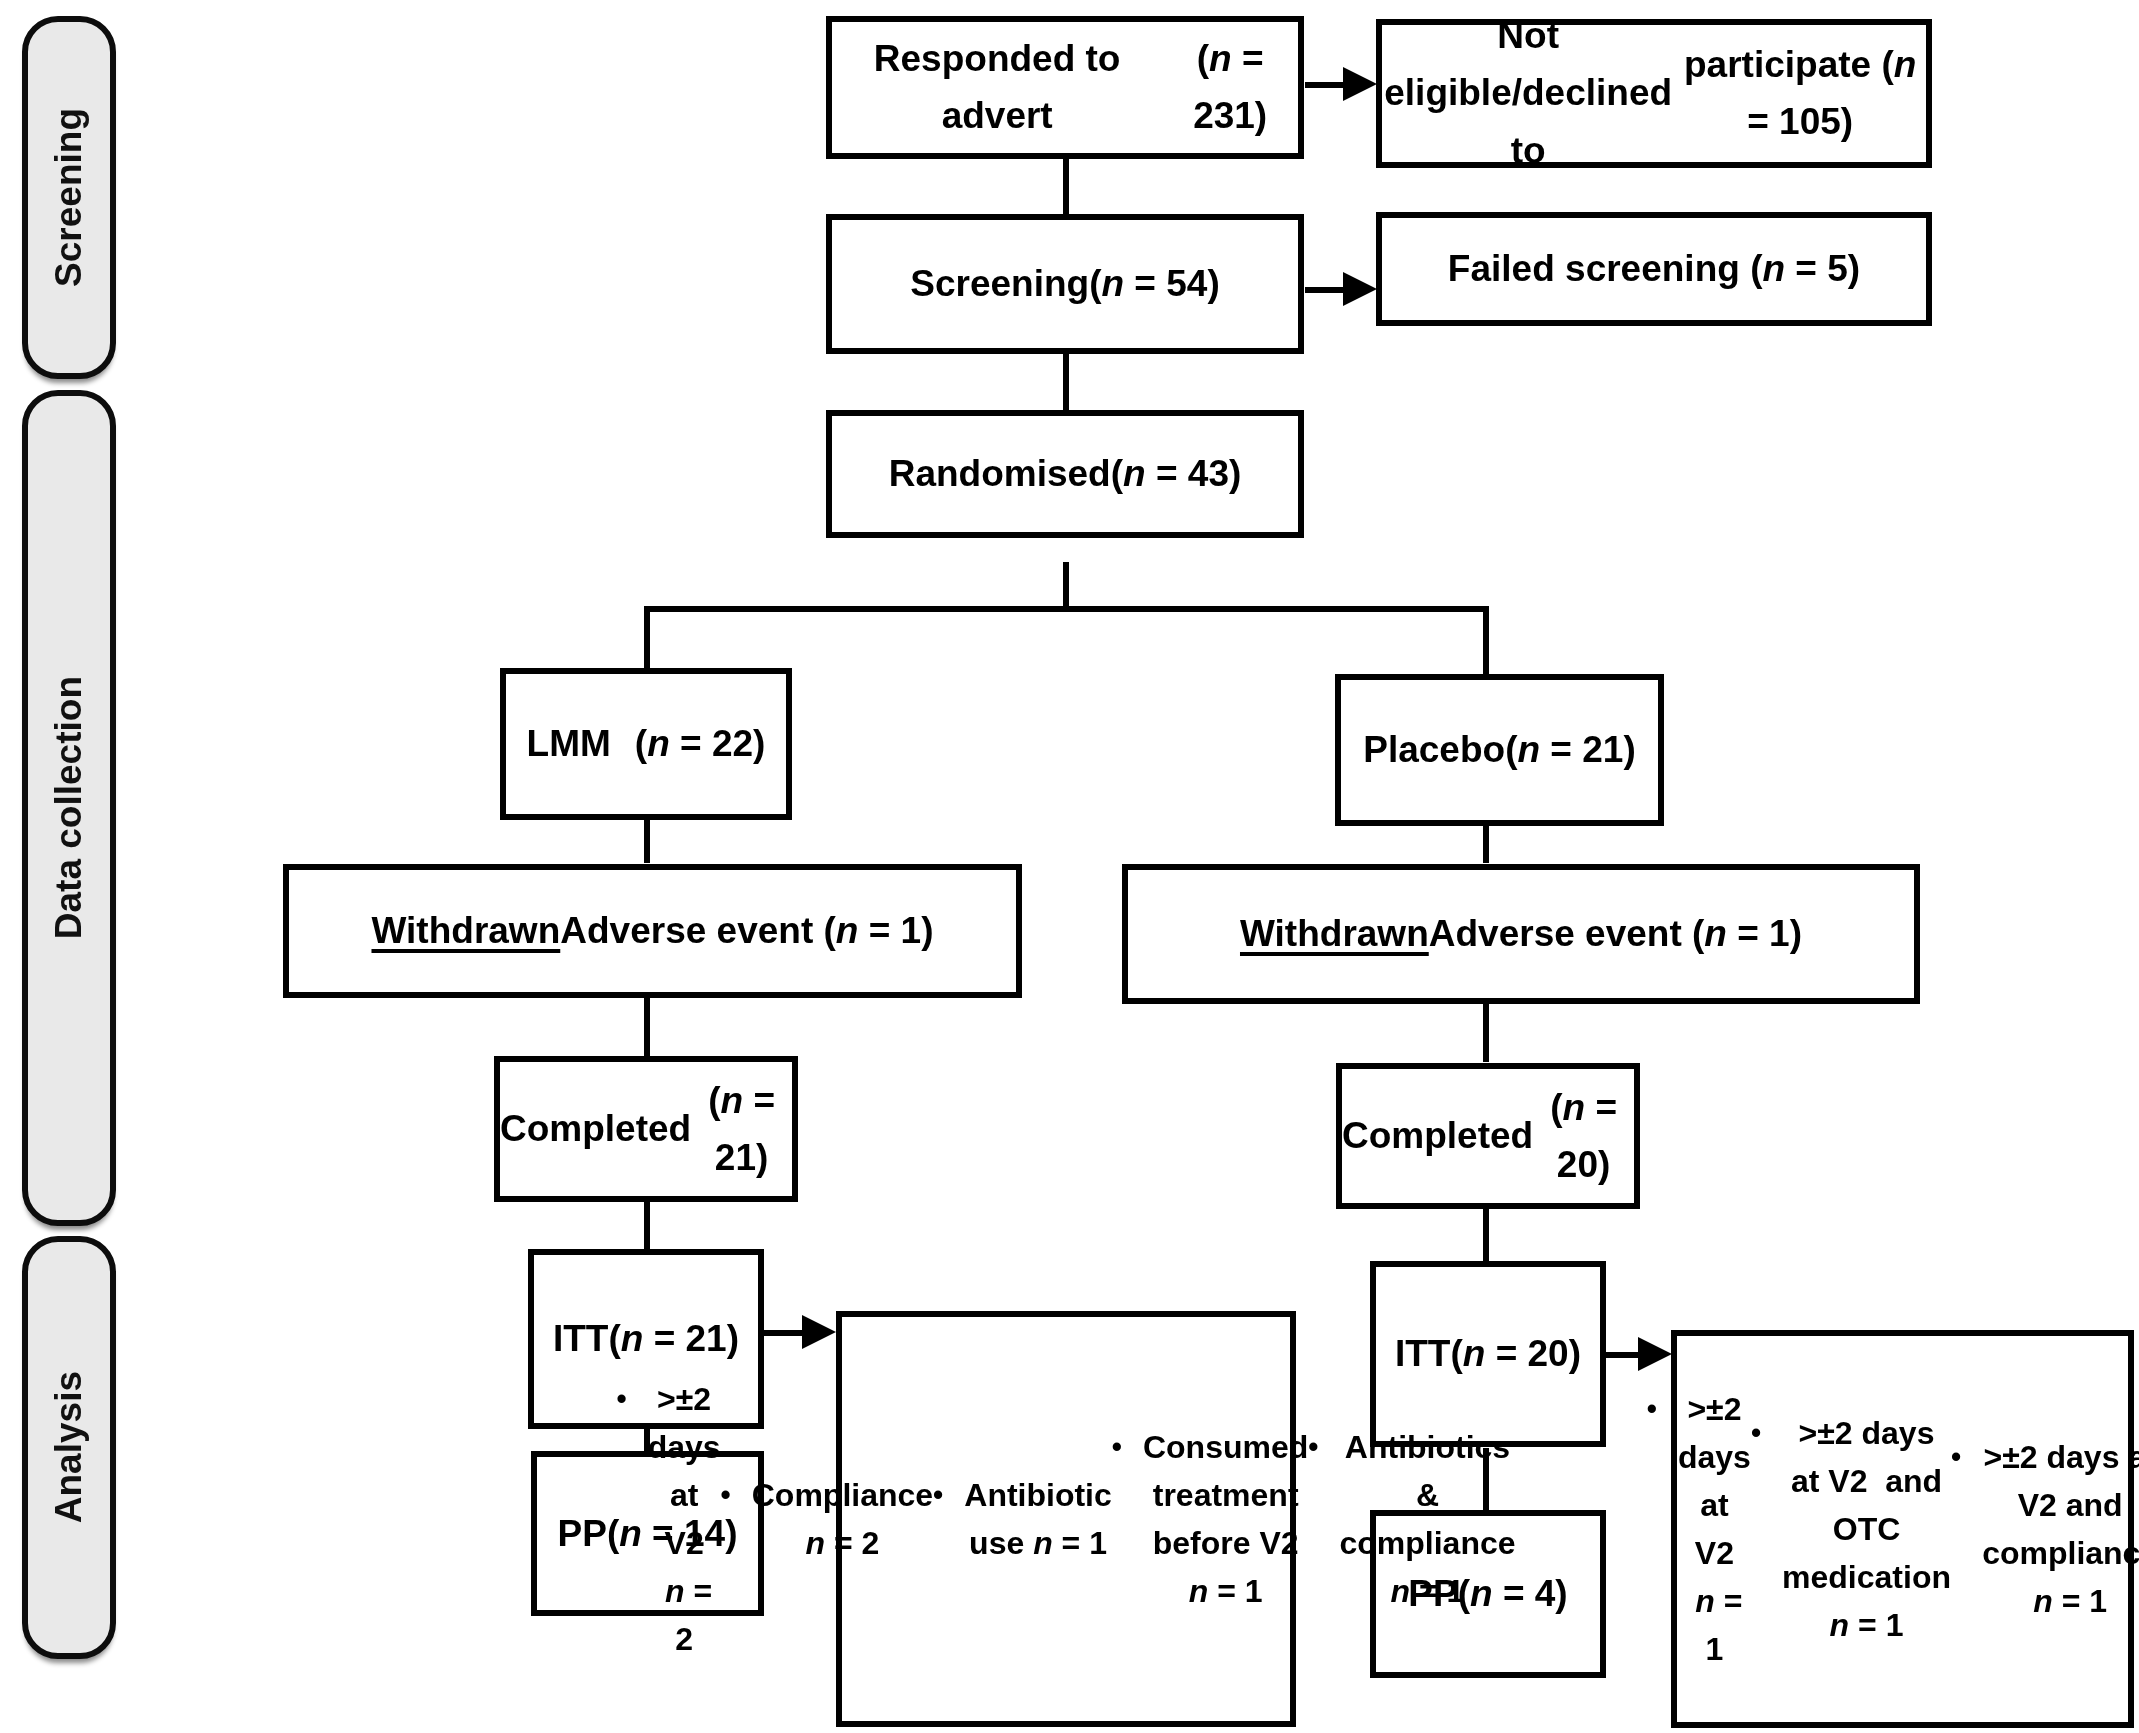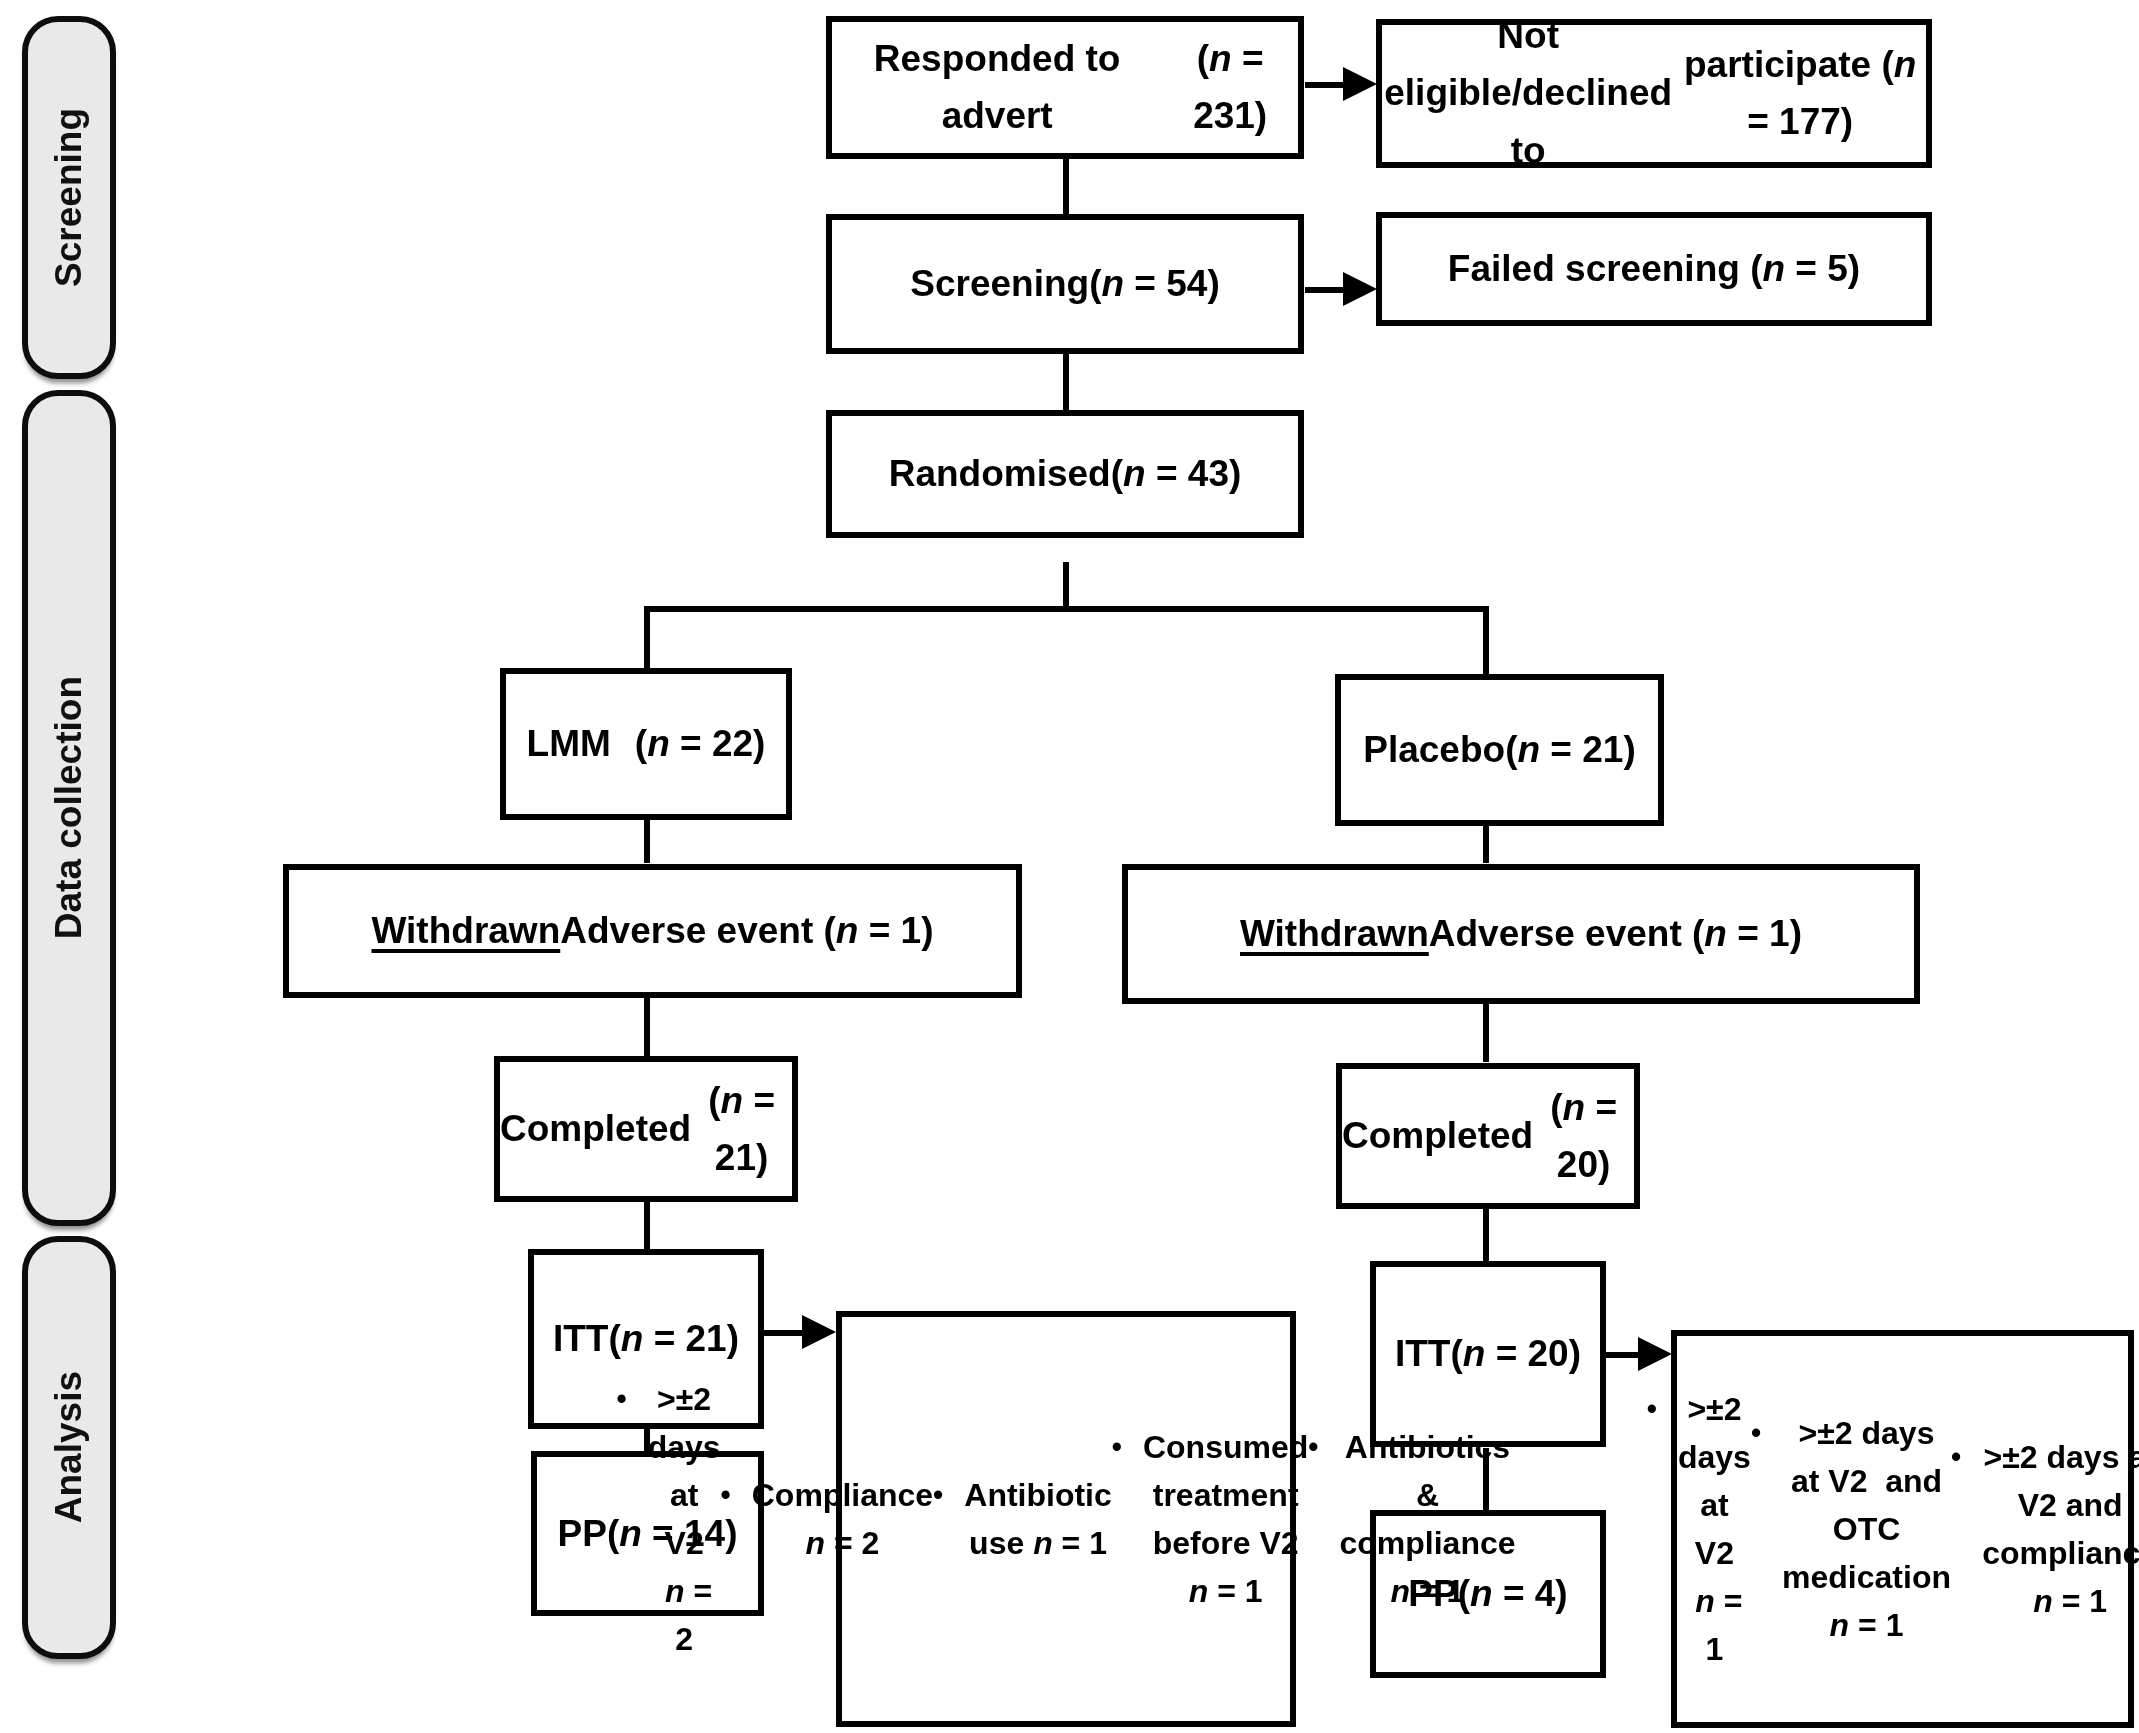--- a/index.html
+++ b/index.html
@@ -82,21 +82,21 @@
   <div class="hline" style="left:1606px;top:1352px;width:33px;"></div>
   <div class="ahead" style="left:1638px;top:1337px;"></div>
 
   <div class="box" style="left:826px;top:15.5px;width:478px;height:143px;">
     <div><span>Responded to advert</span><i></i><span></span></div>
     <div><span>(</span><i>n</i><span> = 231)</span></div>
   </div>
 
   <div class="box" style="left:1376px;top:18.6px;width:556px;height:149px;">
     <div><span>Not eligible/declined to</span><i></i><span></span></div>
-    <div><span>participate (</span><i>n</i><span> = 177)</span></div>
+    <div><span>participate (</span><i>n</i><span> = 105)</span></div>
   </div>
 
   <div class="box" style="left:826px;top:214px;width:478px;height:140px;">
     <div><span>Screening</span><i></i><span></span></div>
     <div><span>(</span><i>n</i><span> = 54)</span></div>
   </div>
 
   <div class="box" style="left:1376px;top:212px;width:556px;height:114px;gap:27px;">
     <div><span>Failed screening (</span><i>n</i><span> = 5)</span></div>
   </div>

